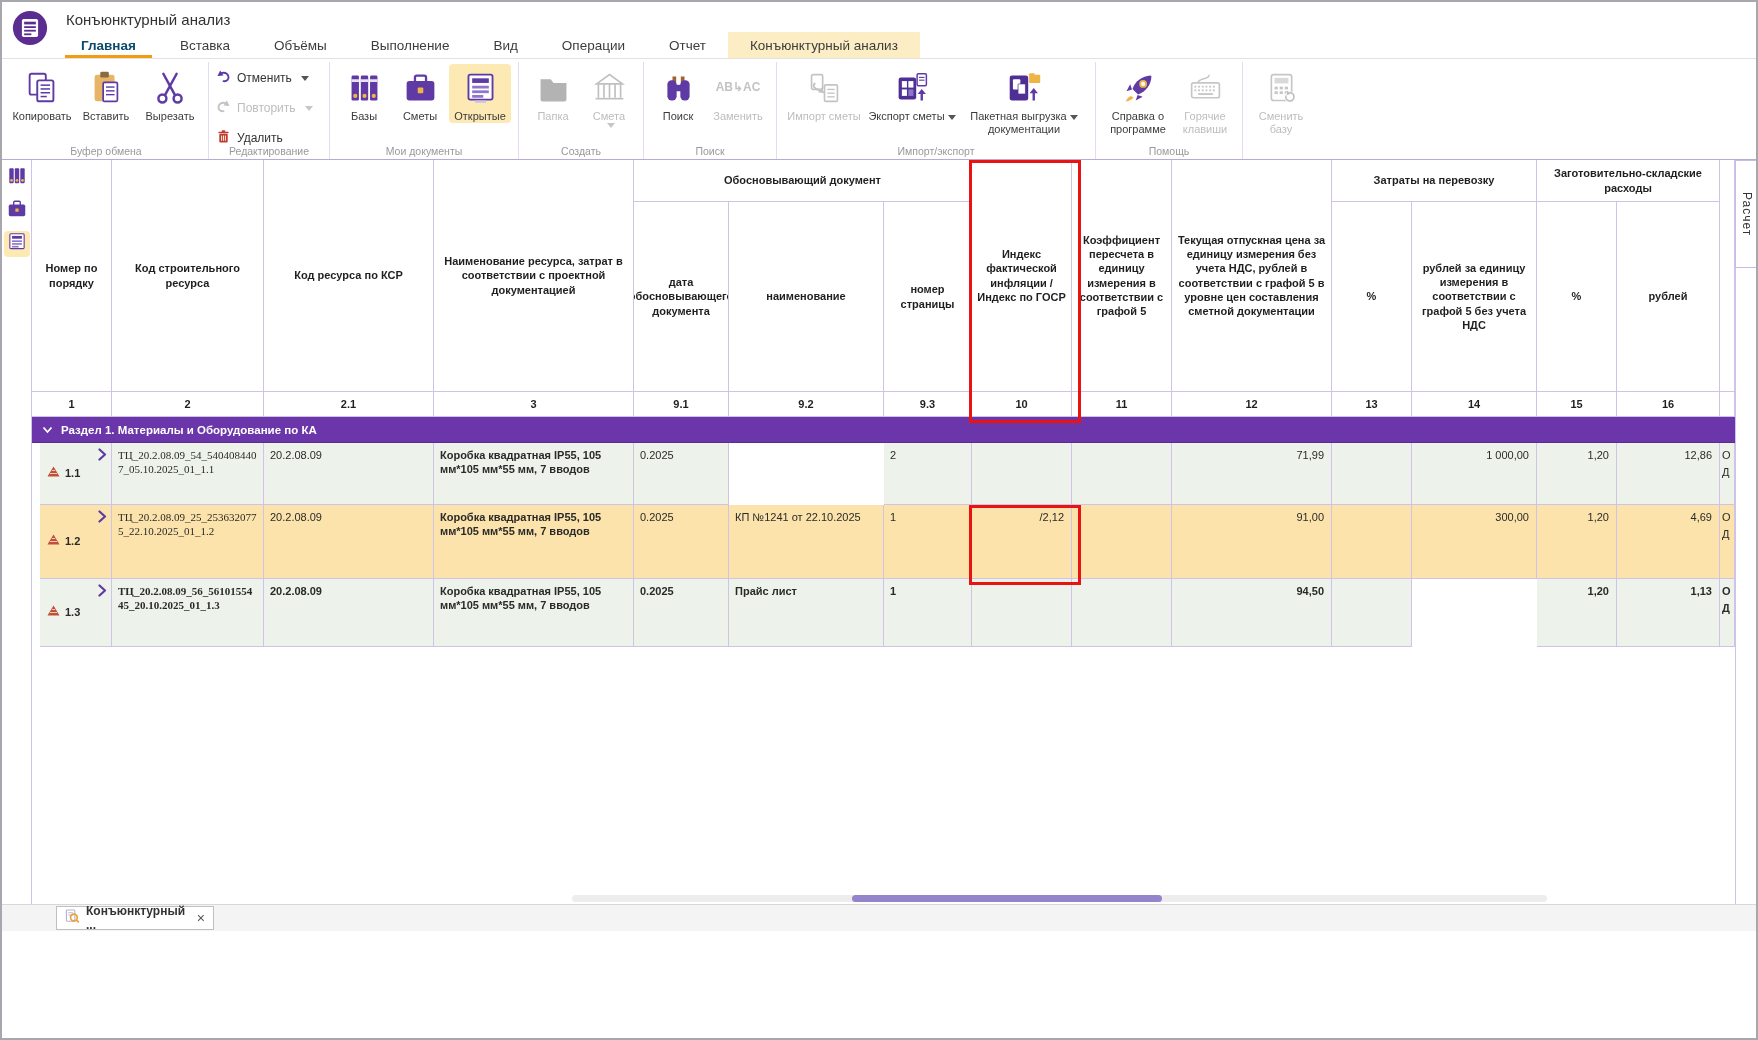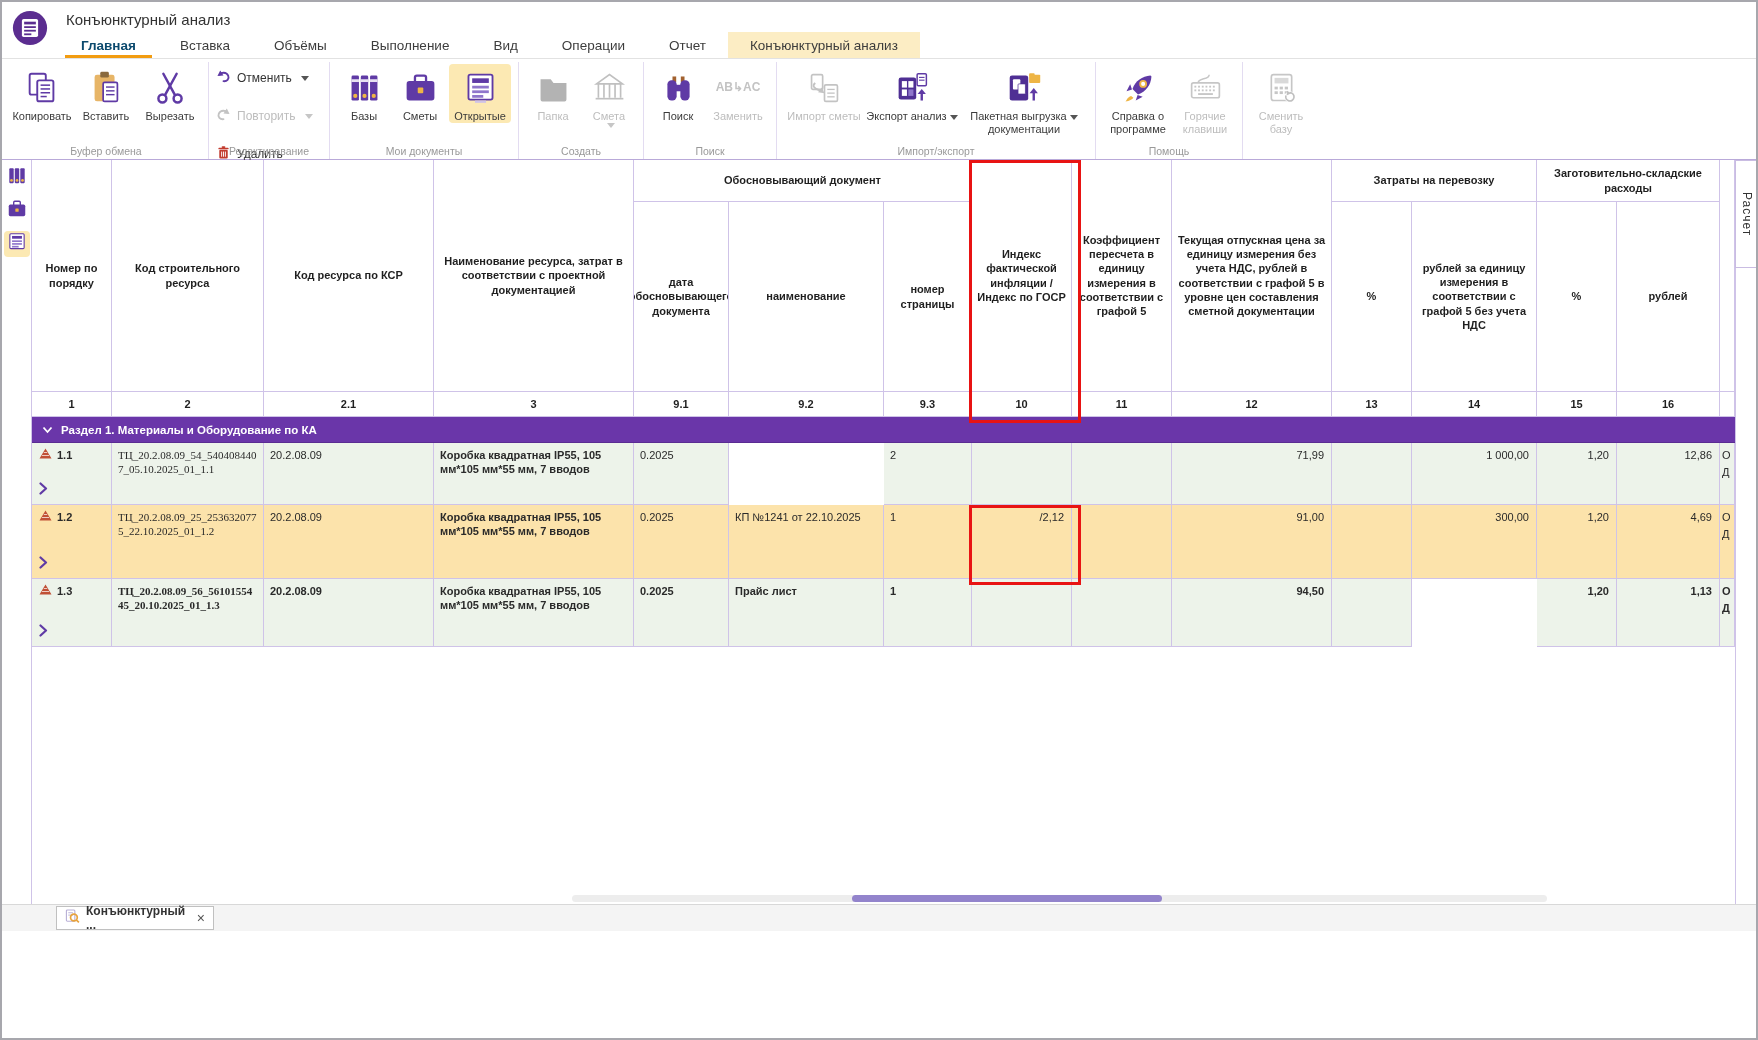--- a/index.html
+++ b/index.html
@@ -23,21 +23,21 @@
   .tgroup:last-child{border-right:none;}
   .glabel{position:absolute;left:0;right:0;bottom:2px;text-align:center;font-size:10.5px;color:#999;white-space:nowrap;}
   .bigbtn{width:62px;display:flex;flex-direction:column;align-items:center;border-radius:4px;padding-top:2px;}
   .bigbtn .icn{height:44px;display:flex;align-items:center;justify-content:center;}
   .bigbtn .blabel{font-size:11px;line-height:1.18;text-align:center;color:#3b3b3b;}
   .bigbtn.disabled .blabel{color:#bdbdbd;}
   .bigbtn.active{background:#fce9b3;}
   .caret{display:inline-block;width:0;height:0;border-left:4px solid transparent;border-right:4px solid transparent;
     border-top:5px solid #555;vertical-align:middle;margin-left:3px;}
   .caret.gray{border-top-color:#c6c6c6;}
-  .editcol{display:flex;flex-direction:column;gap:20px;width:106px;padding-top:5px;}
+  .editcol{display:flex;flex-direction:column;gap:12px;width:106px;padding-top:5px;}
   .editrow{display:flex;align-items:center;gap:6px;font-size:12px;color:#333;}
   .editrow.disabled{color:#bdbdbd;}
   .replace-glyph{display:flex;flex-direction:row;align-items:flex-end;font-size:12px;font-weight:bold;color:#c3c3c3;line-height:1.1;}
   
   .leftstrip{position:absolute;left:0;top:158px;width:30px;height:744px;background:#fff;border-right:1px solid #cfc3e8;
     box-sizing:border-box;display:flex;flex-direction:column;align-items:center;gap:7px;padding-top:5px;}
   .stripbtn{width:26px;height:26px;display:flex;align-items:center;justify-content:center;border-radius:4px;}
   .stripbtn.active{background:#fce9b3;}
   .rightedge{position:absolute;left:1733px;top:158px;height:744px;width:0;border-left:1px solid #cfc3e8;}
   .sidetab{position:absolute;left:1733px;top:158px;width:24px;height:108px;background:#fff;border:1px solid #c9bce2;
@@ -53,21 +53,21 @@
   .nc{display:flex;align-items:center;justify-content:center;font-weight:bold;color:#1f1f1f;padding:0;}
   .al{text-align:left;}
   .ar{text-align:right;padding-right:7px;}
   .bg-g{background:#edf3ea;}
   .bg-y{background:#fce3ab;}
   .bold-row{font-weight:bold;}
   .name-cell{font-weight:bold;}
   .code-cell{word-break:break-all;font-family:Liberation Serif, serif;}
   .section{grid-column:1/16;background:#6a36a9;color:#fff;display:flex;align-items:center;gap:8px;
     padding-left:10px;font-size:11.5px;font-weight:bold;border-bottom:1px solid #5a2c92;box-sizing:border-box;}
-  .rownum-cell{display:flex;flex-direction:column;justify-content:space-between;padding:5px 4px 6px 7px;}
+  .rownum-cell{display:flex;justify-content:space-between;padding:5px 4px 6px 7px;margin-left:8px;}
   .rownum-top{display:flex;align-items:center;gap:5px;font-weight:bold;}
   .edge{display:flex;flex-direction:column;gap:3px;padding:5px 0 0 2px;}
   
   .redbox{position:absolute;border:3px solid #e81313;z-index:10;pointer-events:none;}
   .red1{left:967px;top:158px;width:106px;height:257px;}
   .red2{left:967px;top:503px;width:106px;height:74px;}
   
   .hscroll-track{position:absolute;left:570px;top:893px;width:975px;height:7px;background:#ededed;border-radius:4px;}
   .hscroll-thumb{position:absolute;left:850px;top:893px;width:310px;height:7px;background:#9384cc;border-radius:4px;}
   .tabbar{position:absolute;left:0;top:902px;width:100%;height:27px;background:#f4f4f4;border-top:1px solid #d8d8d8;box-sizing:border-box;}
@@ -315,21 +315,21 @@
               <rect x="15.5" y="21" width="5.5" height="7" fill="#8f76cb"></rect>
               <rect x="25" y="4" width="10" height="13" rx="1.2" fill="#fff" stroke="#5f3aa5" stroke-width="1.6"></rect>
               <g stroke="#5f3aa5" stroke-width="1.2">
                 <line x1="27" y1="8" x2="33" y2="8"></line>
                 <line x1="27" y1="11" x2="33" y2="11"></line>
               </g>
               <path d="M30 33 V24" stroke="#5f3aa5" stroke-width="2.6"></path>
               <polygon points="25.5,26 34.5,26 30,20.5" fill="#5f3aa5"></polygon>
             </svg>
           </span>
-        <span class="blabel"><span>Экспорт анализ</span><span class="caret"></span></span>
+        <span class="blabel"><span>Экспорт сметы</span><span class="caret"></span></span>
       </div>
       <div class="bigbtn" style="width:128px">
         <span class="icn">
             <svg viewBox="0 0 40 40" width="37" height="37">
               <rect x="4" y="6" width="20" height="27" rx="2.5" fill="#4f2f94"></rect>
               <rect x="7.5" y="10" width="8" height="11" rx="1" fill="#fff"></rect>
               <rect x="13" y="15" width="8" height="11" rx="1" fill="#fff" stroke="#4f2f94" stroke-width="0.8"></rect>
               <rect x="25" y="3.5" width="6" height="3" rx="1" fill="#eeb545"></rect>
               <rect x="25" y="5" width="12" height="9" rx="1" fill="#eeb545"></rect>
               <path d="M30 33 V23" stroke="#5f3aa5" stroke-width="2.6"></path>

